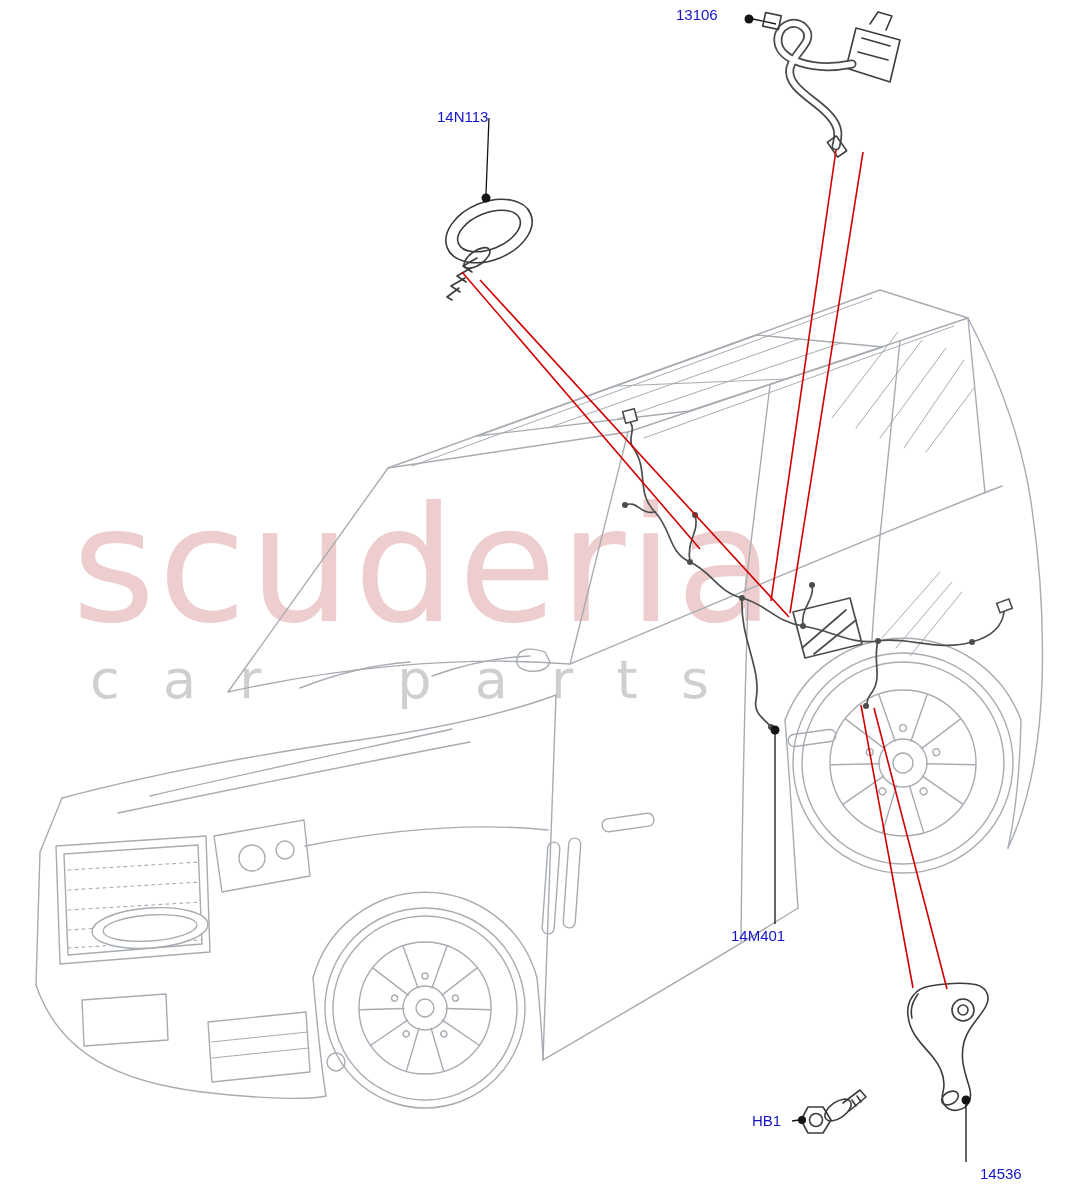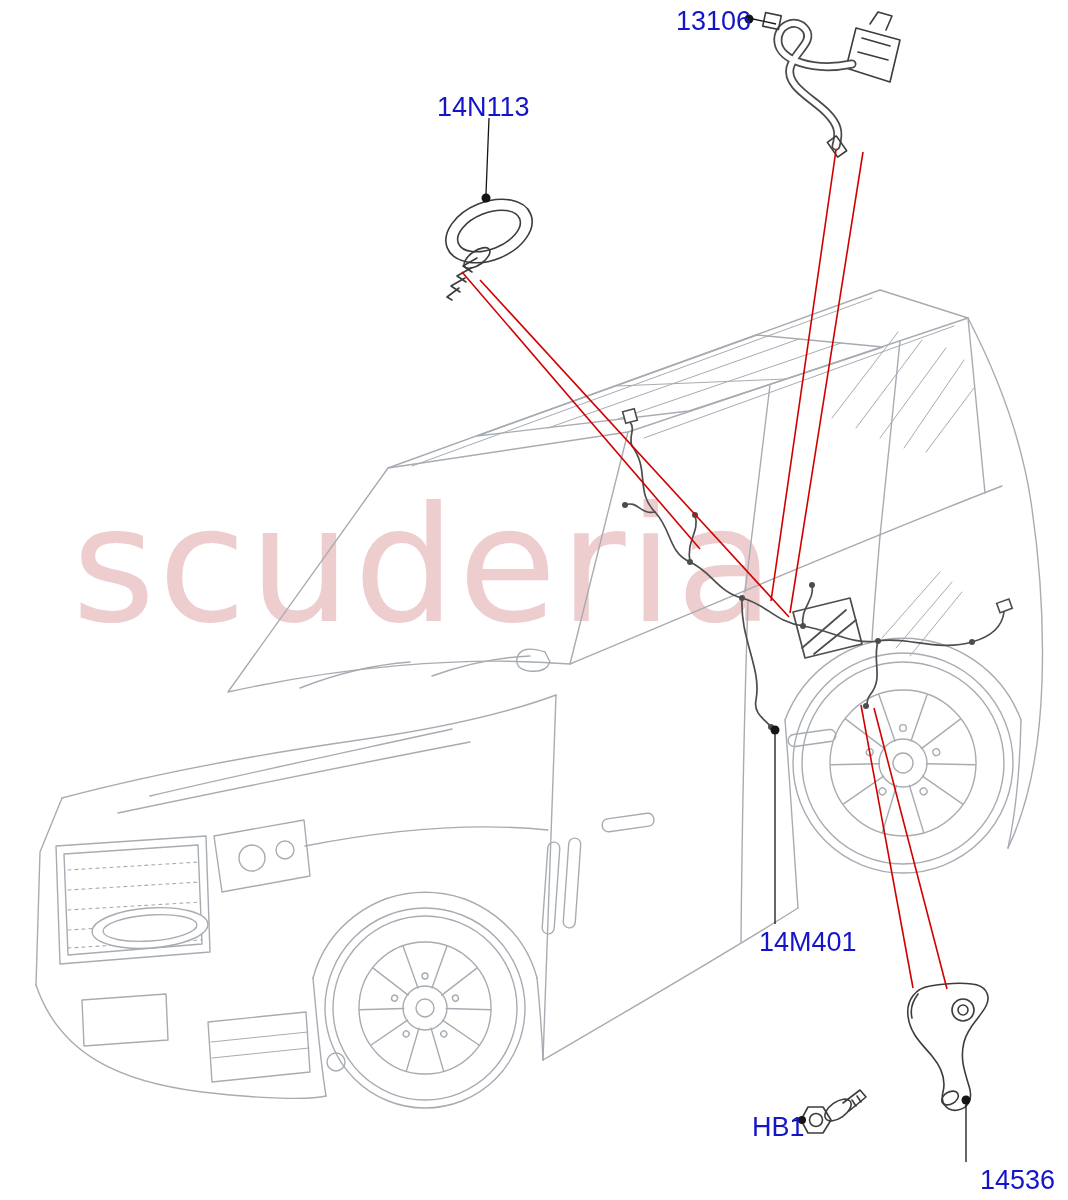--- a/index.html
+++ b/index.html
@@ -5,21 +5,21 @@
   *{box-sizing:border-box}
   body{margin:0;background:#ffffff}
   .canvas{position:relative;width:1068px;height:1200px;background:#fff;overflow:hidden;
           font-family:"Liberation Sans",sans-serif}
   .watermark{position:absolute;inset:0;pointer-events:none}
   .wm1{position:absolute;left:72px;top:472px;font-size:160px;font-weight:500;letter-spacing:3px;
        color:var(--watermark-red,#c96a6a);opacity:.33;font-family:"DejaVu Sans",sans-serif}
   .wm2{position:absolute;left:90px;top:648px;font-size:54px;letter-spacing:.8em;word-spacing:.6em;
        color:var(--watermark-gray,#8f8f8f);opacity:.42;font-family:"DejaVu Sans",sans-serif}
   svg.scene{position:absolute;left:0;top:0}
-  .part-label{position:absolute;font-size:27px;color:var(--label-blue,#1414c8);cursor:pointer;white-space:nowrap}
+  .part-label{position:absolute;font-size:15px;color:var(--label-blue,#1414c8);cursor:pointer;white-space:nowrap}
 
   .car path,.car rect,.car circle,.car ellipse,.car use{
       stroke:var(--car-gray,#a7acb2);fill:none;stroke-width:1.4;stroke-linecap:round;stroke-linejoin:round}
   .car .mesh{stroke-dasharray:3 4;stroke-width:1.1}
   .car .thin{stroke-width:1}
   .car .badge{fill:#ffffff}
 
   .harness path{stroke:var(--harness-gray,#4d4d4d);fill:none;stroke-width:1.7;stroke-linecap:round;stroke-linejoin:round}
   .harness rect{stroke:var(--harness-gray,#4d4d4d);fill:#ffffff;stroke-width:1.6}
   .harness circle{fill:var(--harness-gray,#4d4d4d);stroke:none}
@@ -33,20 +33,21 @@
   .leader-black line{stroke:var(--leader-black,#151515);stroke-width:1.3}
   .leader-black circle{fill:var(--leader-black,#151515);stroke:none}
 </style>
 </head>
 <body>
 
 <div class="canvas">
 
   <div class="watermark">
     <div class="wm1">scuderia</div>
+    <div class="wm2">car parts</div>
   </div>
 
   <svg class="scene" width="1068" height="1200" viewBox="0 0 1068 1200">
 
     <g class="car">
 
       <path d="M62,798 C160,772 262,754 352,741 C424,731 502,715 556,695"></path>
       <path d="M150,796 C252,772 352,751 452,729"></path>
       <path d="M118,813 C228,790 340,767 470,742"></path>
       <path d="M305,846 C382,831 470,822 548,830"></path>
@@ -233,18 +234,18 @@
       <line x1="775" y1="924" x2="775" y2="734"></line>
       <circle cx="775" cy="730" r="4.5"></circle>
       <line x1="792" y1="1121" x2="799" y2="1120"></line>
       <circle cx="802" cy="1120" r="4"></circle>
       <line x1="966" y1="1162" x2="966" y2="1103"></line>
       <circle cx="966" cy="1100" r="4.5"></circle>
     </g>
   </svg>
 
   <div class="part-label" style="left:676px;top:6px">13106</div>
-  <div class="part-label" style="left:437px;top:92px">14N113</div>
-  <div class="part-label" style="left:759px;top:927px">14M401</div>
+  <div class="part-label" style="left:437px;top:108px">14N113</div>
+  <div class="part-label" style="left:731px;top:927px">14M401</div>
   <div class="part-label" style="left:752px;top:1112px">HB1</div>
   <div class="part-label" style="left:980px;top:1165px">14536</div>
 
 </div>
 
 </body></html>

